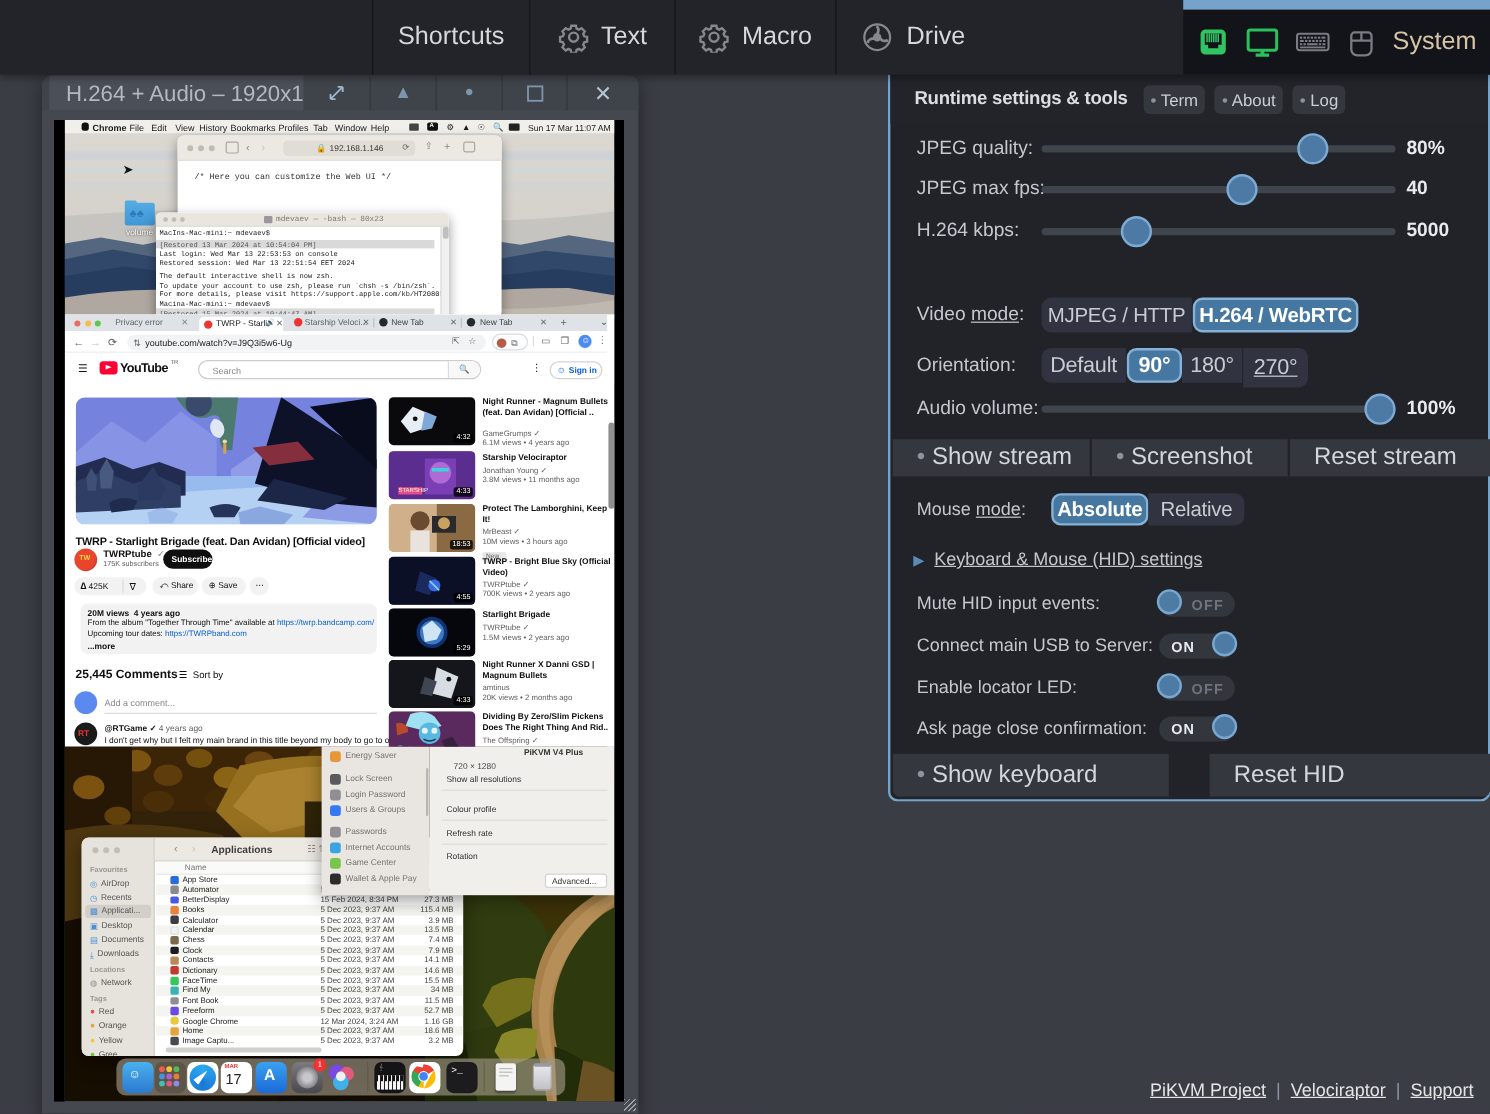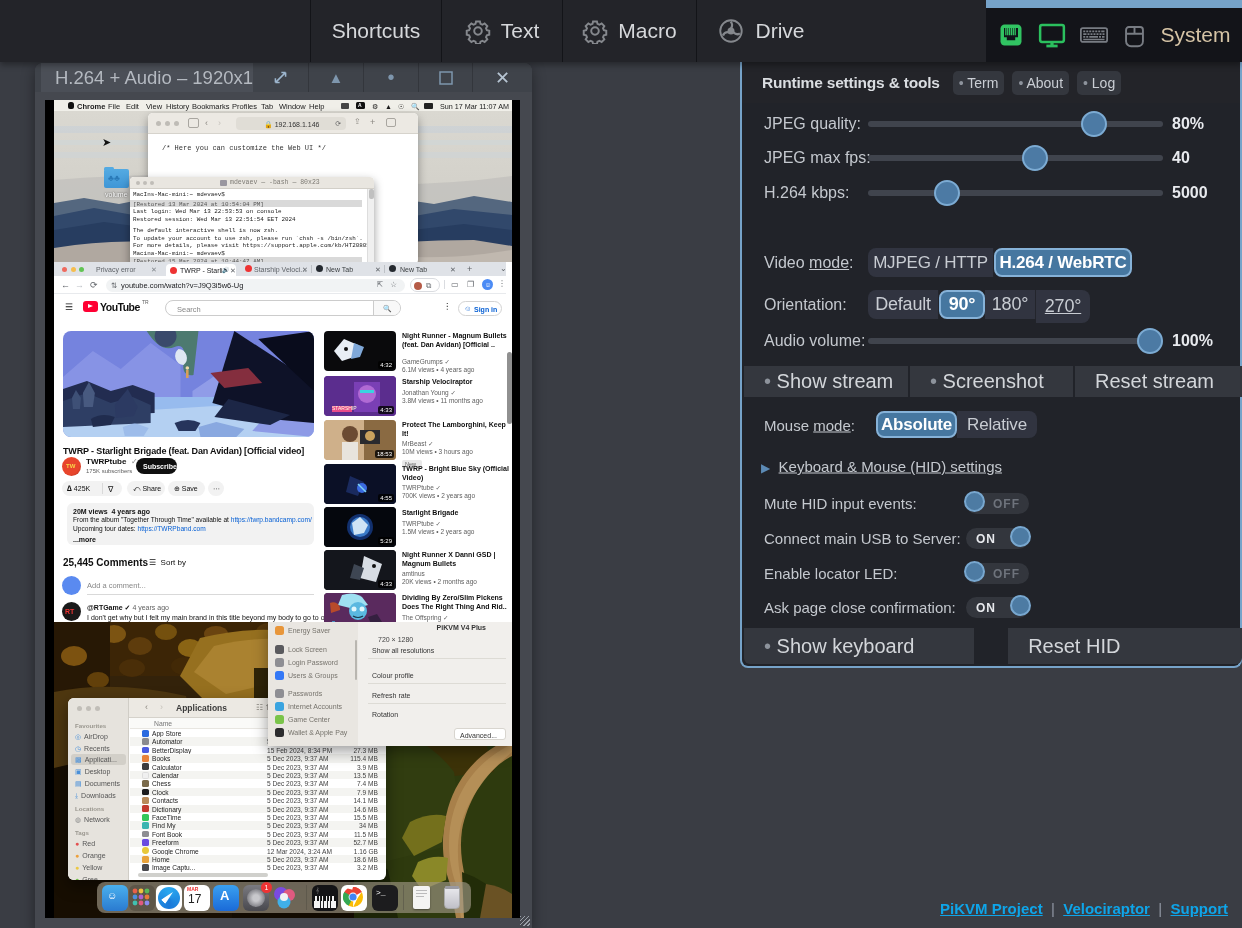--- a/index.html
+++ b/index.html
@@ -48,21 +48,21 @@
 #titlebar { position:absolute; left:0; top:0; width:497px; height:29px; background:#3f434a; border-radius:8px 8px 0 0; display:flex; }
 #titlecell { position:absolute; left:6px; top:0; width:212px; height:29px; background:#4b4f57; overflow:hidden; display:flex; align-items:center; }
 #titlecell span { margin-left:14px; font-size:18.5px; color:#b4b9c0; white-space:nowrap; }
 .wctrl { position:absolute; top:0; height:29px; display:flex; align-items:center; justify-content:center; border-left:1px solid #33363c; }
 
 
 #stream { position:absolute; left:10px; top:37px; width:475px; height:818px; background:#000; }
 #screen { position:absolute; left:9px; top:0; width:458px; height:818px; overflow:hidden; background:#6b7889; }
 
 #footer { position:absolute; right:14px; top:900px; font-size:15px; color:#8f96a2; z-index:5; }
-#footer a { color:#0ea5e9; text-decoration:underline;font-weight:bold; }
+#footer a { color:#e5e5e5; text-decoration:underline; }
 
 
 #screen div { position:absolute; }
 .t { white-space:nowrap; line-height:1; }
 #menubar { left:0; top:0; width:458px; height:11px; background:#f0efe9; color:#1a1a1a; font-size:7.5px; z-index:3; }
 .dots3 { display:flex; gap:4px; align-items:center; }
 .dots3 i { width:5px; height:5px; border-radius:50%; display:block; }
 
 #safari { left:94px; top:13px; width:270px; height:152px; background:#fff; border-radius:5px; box-shadow:0 4px 10px rgba(0,0,0,.35); z-index:4; }
 #safari .tb { left:0; top:0; width:270px; height:21px; background:#ece9e3; border-radius:5px 5px 0 0; border-bottom:1px solid #d6d3cc; }

